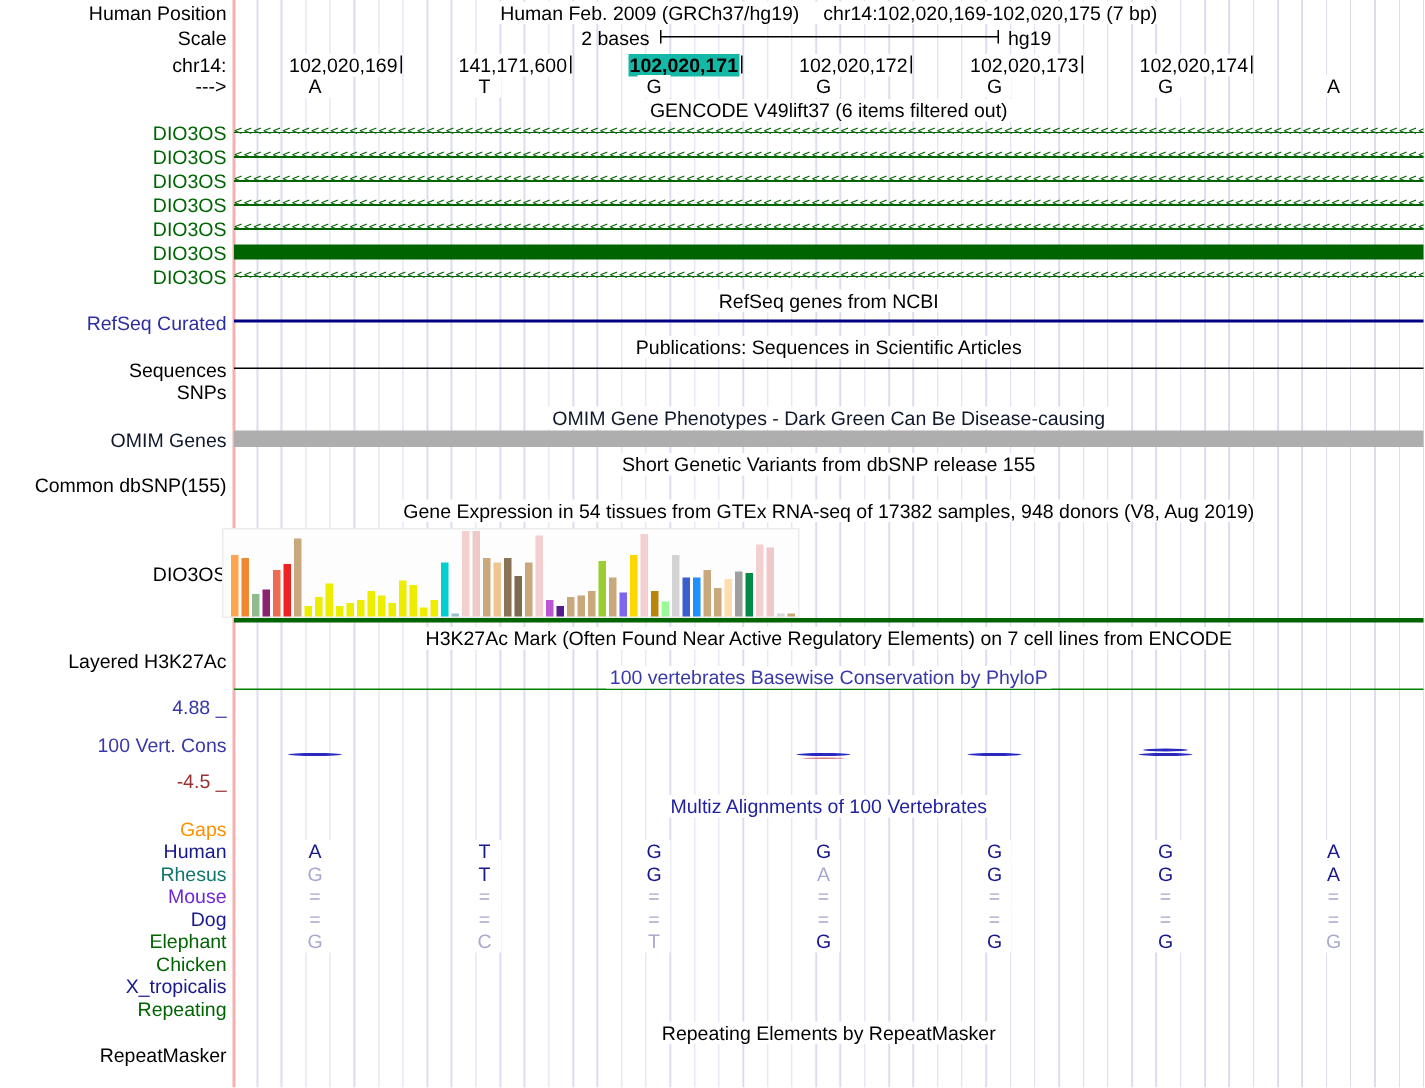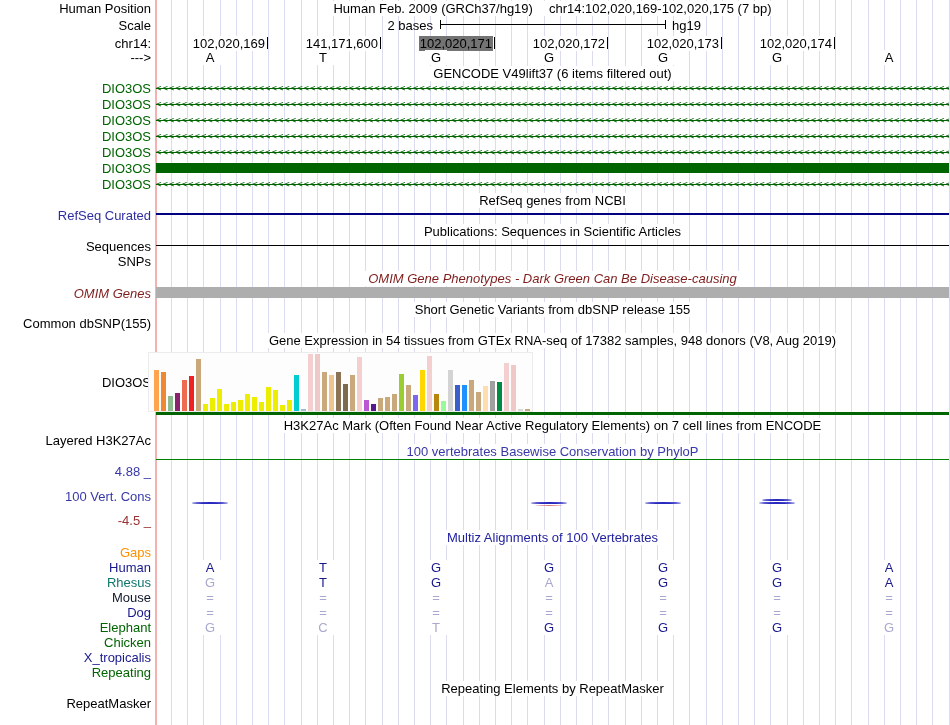--- a/index.html
+++ b/index.html
@@ -10,21 +10,21 @@
   .abs{position:absolute;}
   #grid{
     position:absolute;left:155px;top:0;width:795px;height:725px;box-sizing:border-box;
     border-left:2px solid #f5b0b0;
     background:repeating-linear-gradient(to right,#dcdcf0 0px,#dcdcf0 1px,transparent 1px,transparent 16.2px);
     background-position:14px 0;
   }
   .lbl{position:absolute;left:0;width:151px;text-align:right;white-space:nowrap;}
   .title{position:absolute;left:156px;width:793px;text-align:center;white-space:nowrap;}
   .title>span{background:#fff;padding:0 3px;}
-  .c-green{color:#7f1d1d;font-style:italic;}
+  .c-green{color:#0f172a;}
   .c-blue{color:#3838a8;}
   .c-red{color:#993333;}
   .arrow-row{
     position:absolute;left:156px;width:793px;height:9px;overflow:hidden;
     color:#006400;font-family:"DejaVu Sans Mono",monospace;font-size:9px;line-height:9px;
     letter-spacing:1px;white-space:nowrap;
     background:linear-gradient(to bottom,transparent 4px,#006400 4px,#006400 5px,transparent 5px);
   }
   .solid-row{position:absolute;left:156px;width:793px;height:10px;background:#006400;}
   .scalebar{position:absolute;left:440px;top:24px;width:226px;height:1px;background:#000;}
@@ -146,21 +146,21 @@
 
 <div class="title" style="top:530px;color:#2222a0"><span>Multiz Alignments of 100 Vertebrates</span></div>
 
 <div class="title" style="top:681px"><span>Repeating Elements by RepeatMasker</span></div>
 <div class="lbl" style="top:696px">RepeatMasker</div>
 
 <div style="position: absolute; top: 36px; left: 136px; width: 130px; text-align: right; white-space: nowrap;"><span style="background: rgb(255, 255, 255); padding: 0px 1px;">102,020,169</span></div>
 <div style="position: absolute; top: 37px; left: 267px; width: 1px; height: 12px; background: rgb(0, 0, 0);"></div>
 <div style="position: absolute; top: 36px; left: 249px; width: 130px; text-align: right; white-space: nowrap;"><span style="background: rgb(255, 255, 255); padding: 0px 1px;">141,171,600</span></div>
 <div style="position: absolute; top: 37px; left: 380px; width: 1px; height: 12px; background: rgb(0, 0, 0);"></div>
-<div style="position: absolute; top: 36px; left: 363px; width: 130px; text-align: right; white-space: nowrap;"><span style="background: #737373; padding: 0px 1px;">102,020,171</span></div>
+<div style="position: absolute; top: 36px; left: 363px; width: 130px; text-align: right; white-space: nowrap;"><span style="background: #14b8a6; padding: 0px 1px; font-weight: bold;">102,020,171</span></div>
 <div style="position: absolute; top: 37px; left: 494px; width: 1px; height: 12px; background: rgb(0, 0, 0);"></div>
 <div style="position: absolute; top: 36px; left: 476px; width: 130px; text-align: right; white-space: nowrap;"><span style="background: rgb(255, 255, 255); padding: 0px 1px;">102,020,172</span></div>
 <div style="position: absolute; top: 37px; left: 607px; width: 1px; height: 12px; background: rgb(0, 0, 0);"></div>
 <div style="position: absolute; top: 36px; left: 590px; width: 130px; text-align: right; white-space: nowrap;"><span style="background: rgb(255, 255, 255); padding: 0px 1px;">102,020,173</span></div>
 <div style="position: absolute; top: 37px; left: 721px; width: 1px; height: 12px; background: rgb(0, 0, 0);"></div>
 <div style="position: absolute; top: 36px; left: 703px; width: 130px; text-align: right; white-space: nowrap;"><span style="background: rgb(255, 255, 255); padding: 0px 1px; margin-left: 34px;">102,020,174</span></div>
 <div style="position: absolute; top: 37px; left: 834px; width: 1px; height: 12px; background: rgb(0, 0, 0);"></div>
 <div style="position: absolute; top: 50px; left: 199px; width: 22px; text-align: center; background: rgb(255, 255, 255);"><span style="background: rgb(255, 255, 255); padding: 0px 1px;">A</span></div>
 <div style="position: absolute; top: 50px; left: 312px; width: 22px; text-align: center; background: rgb(255, 255, 255);"><span style="background: rgb(255, 255, 255); padding: 0px 1px;">T</span></div>
 <div style="position: absolute; top: 50px; left: 425px; width: 22px; text-align: center; background: rgb(255, 255, 255);"><span style="background: rgb(255, 255, 255); padding: 0px 1px;">G</span></div>
@@ -198,21 +198,21 @@
 <div style="position: absolute; top: 560px; left: 766px; width: 22px; text-align: center; background: rgb(255, 255, 255); color: rgb(24, 24, 140);">G</div>
 <div style="position: absolute; top: 560px; left: 878px; width: 22px; text-align: center; background: rgb(255, 255, 255); color: rgb(24, 24, 140);">A</div>
 <div style="position: absolute; top: 575px; left: 0px; width: 151px; text-align: right; color: #0f766e;">Rhesus</div>
 <div style="position: absolute; top: 575px; left: 199px; width: 22px; text-align: center; background: rgb(255, 255, 255); color: rgb(169, 169, 207);">G</div>
 <div style="position: absolute; top: 575px; left: 312px; width: 22px; text-align: center; background: rgb(255, 255, 255); color: rgb(24, 24, 140);">T</div>
 <div style="position: absolute; top: 575px; left: 425px; width: 22px; text-align: center; background: rgb(255, 255, 255); color: rgb(24, 24, 140);">G</div>
 <div style="position: absolute; top: 575px; left: 538px; width: 22px; text-align: center; background: rgb(255, 255, 255); color: rgb(169, 169, 207);">A</div>
 <div style="position: absolute; top: 575px; left: 652px; width: 22px; text-align: center; background: rgb(255, 255, 255); color: rgb(24, 24, 140);">G</div>
 <div style="position: absolute; top: 575px; left: 766px; width: 22px; text-align: center; background: rgb(255, 255, 255); color: rgb(24, 24, 140);">G</div>
 <div style="position: absolute; top: 575px; left: 878px; width: 22px; text-align: center; background: rgb(255, 255, 255); color: rgb(24, 24, 140);">A</div>
-<div style="position: absolute; top: 590px; left: 0px; width: 151px; text-align: right; color: #0f172a;">Mouse</div>
+<div style="position: absolute; top: 590px; left: 0px; width: 151px; text-align: right; color: #6d28d9;">Mouse</div>
 <div style="position: absolute; top: 590px; left: 199px; width: 22px; text-align: center; background: rgb(255, 255, 255); color: rgb(169, 169, 207);">=</div>
 <div style="position: absolute; top: 590px; left: 312px; width: 22px; text-align: center; background: rgb(255, 255, 255); color: rgb(169, 169, 207);">=</div>
 <div style="position: absolute; top: 590px; left: 425px; width: 22px; text-align: center; background: rgb(255, 255, 255); color: rgb(169, 169, 207);">=</div>
 <div style="position: absolute; top: 590px; left: 538px; width: 22px; text-align: center; background: rgb(255, 255, 255); color: rgb(169, 169, 207);">=</div>
 <div style="position: absolute; top: 590px; left: 652px; width: 22px; text-align: center; background: rgb(255, 255, 255); color: rgb(169, 169, 207);">=</div>
 <div style="position: absolute; top: 590px; left: 766px; width: 22px; text-align: center; background: rgb(255, 255, 255); color: rgb(169, 169, 207);">=</div>
 <div style="position: absolute; top: 590px; left: 878px; width: 22px; text-align: center; background: rgb(255, 255, 255); color: rgb(169, 169, 207);">=</div>
 <div style="position: absolute; top: 605px; left: 0px; width: 151px; text-align: right; color: rgb(24, 24, 140);">Dog</div>
 <div style="position: absolute; top: 605px; left: 199px; width: 22px; text-align: center; background: rgb(255, 255, 255); color: rgb(169, 169, 207);">=</div>
 <div style="position: absolute; top: 605px; left: 312px; width: 22px; text-align: center; background: rgb(255, 255, 255); color: rgb(169, 169, 207);">=</div>

